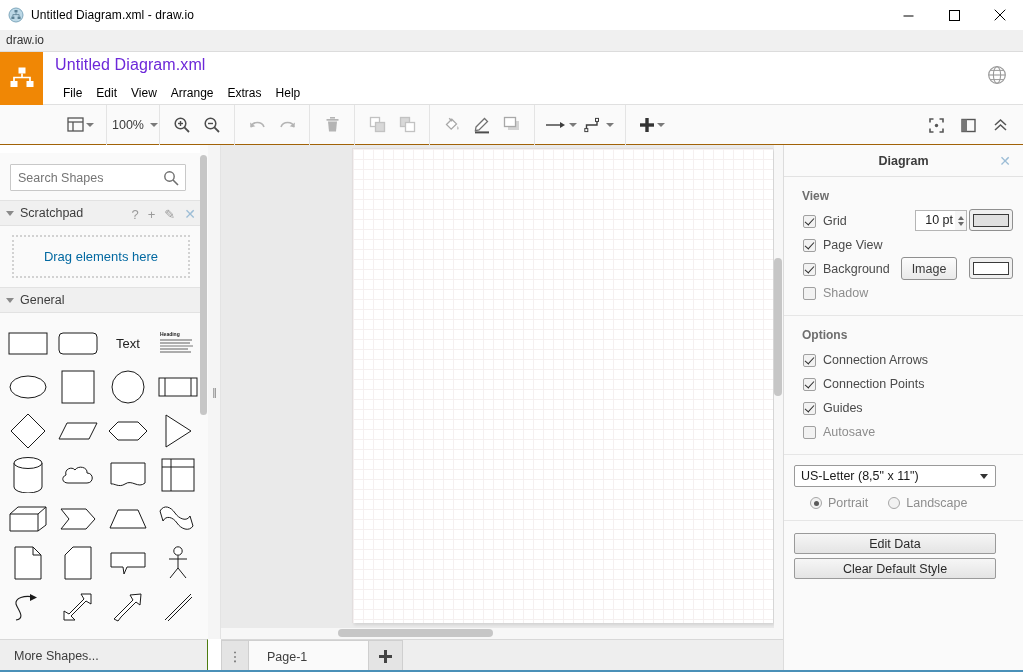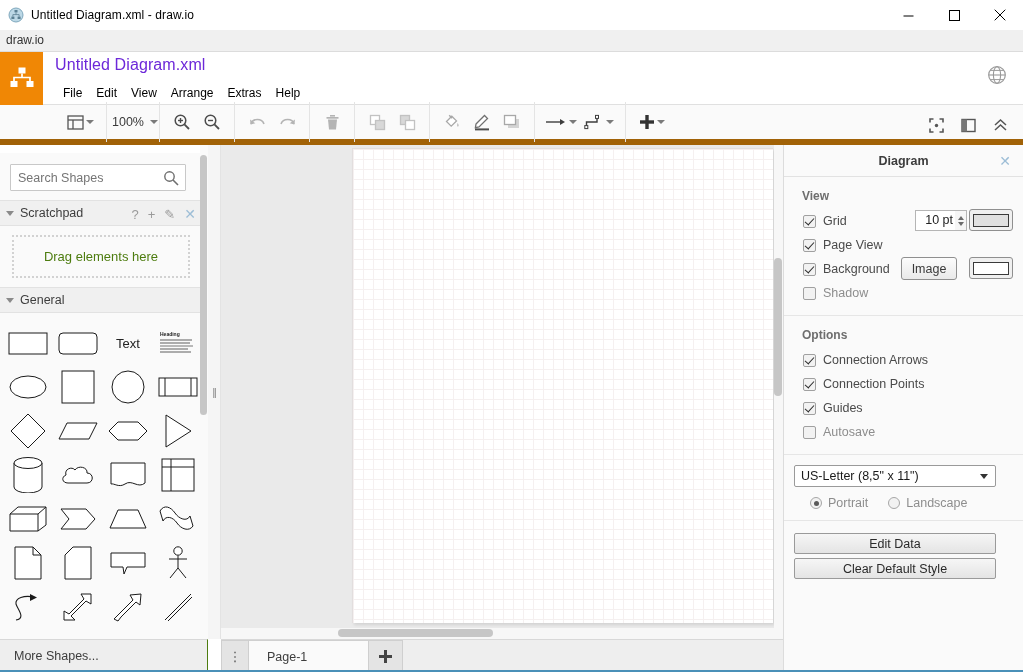--- a/index.html
+++ b/index.html
@@ -63,21 +63,21 @@
   .menu-item {
     font-size: 12px; color: #000; padding: 2px 8px 2px 6px; cursor: default;
   }
   .globe-btn {
     position: absolute; right: 14px; top: 13px; width: 22px; height: 22px;
   }
 
   
   .toolbar {
     position: absolute; left: 0; top: 105px; width: 1023px; height: 40px;
-    background: #fafafa; border-bottom: 6px solid #a16207;
+    background: #fafafa; border-bottom: 1px solid #a16207;
     display: flex; align-items: center;
   }
   .tb-group {
     display: flex; align-items: center; height: 40px;
     border-right: 1px solid #e4e4e4; padding: 0 7px;
   }
   .tb-group.first { margin-left: 54px; }
   .tb-group.noborder { border-right: none; }
   .tb-btn {
     width: 30px; height: 28px; display: flex; align-items: center; justify-content: center;
@@ -127,21 +127,21 @@
   .sec-act { font-size: 13px; color: #9a9a9a; cursor: default; line-height: 1; }
   .sec-act.close { color: #9cbdd6; font-size: 14px; }
 
   .scratch-body {
     height: 61px; display: flex; align-items: center; justify-content: center;
     background: #fafafa;
   }
   .dropzone {
     width: 178px; height: 43px; border: 2px dotted #d2d2d2;
     display: flex; align-items: center; justify-content: center;
-    color: #4d7c0f; font-size: 13px; text-align: center;
+    color: #0369a1; font-size: 13px; text-align: center;
   }
 
   .shape-grid {
     padding: 8px 0 0 0; display: flex; flex-wrap: wrap;
     width: 200px;
   }
   .shape-cell {
     width: 44px; height: 44px; margin: 0 0 0 6px;
     display: flex; align-items: center; justify-content: center;
     cursor: default;

